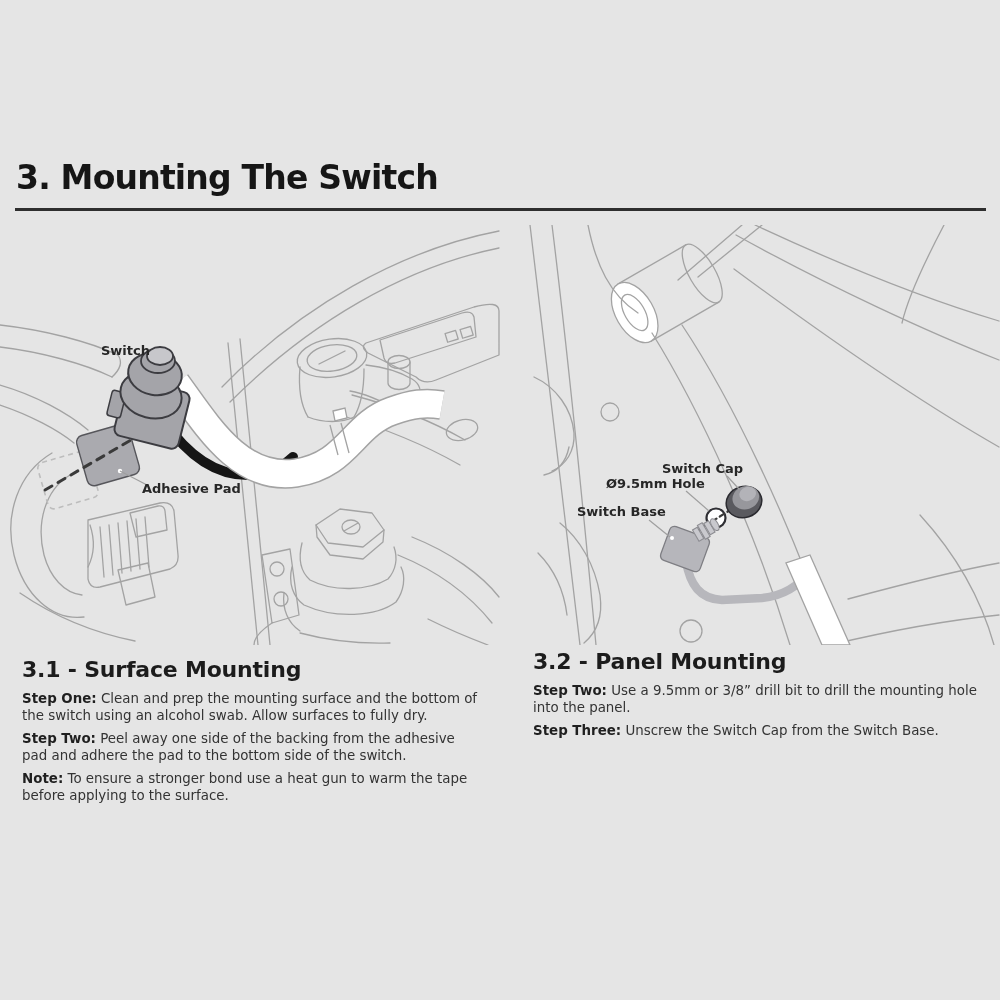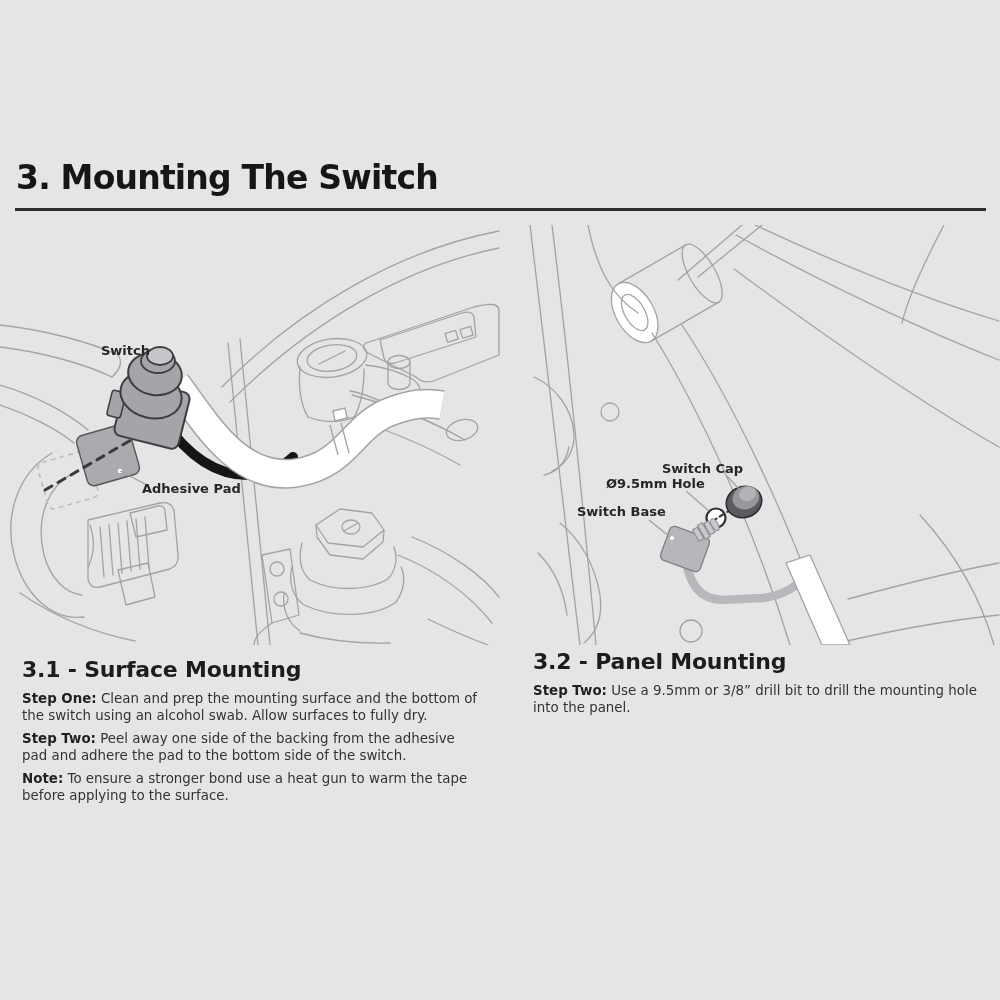--- a/index.html
+++ b/index.html
@@ -198,15 +198,16 @@
   <div class="col leftcol">
     <h2>3.1 - Surface Mounting</h2>
     <p><b>Step One:</b> <span>Clean and prep the mounting surface and the bottom of the switch using an alcohol swab. Allow surfaces to fully dry.</span></p>
     <p><b>Step Two:</b> <span>Peel away one side of the backing from the adhesive pad and adhere the pad to the bottom side of the switch.</span></p>
     <p><b>Note:</b> <span>To ensure a stronger bond use a heat gun to warm the tape before applying to the surface.</span></p>
   </div>
 
   <div class="col rightcol">
     <h2>3.2 - Panel Mounting</h2>
     <p><b>Step Two:</b> <span>Use a 9.5mm or 3/8” drill bit to drill the mounting hole into the panel.</span></p>
+    <p><b>Step Three:</b> <span>Unscrew the Switch Cap from the Switch Base.</span></p>
   </div>
 
 </div>
 
 </body></html>

